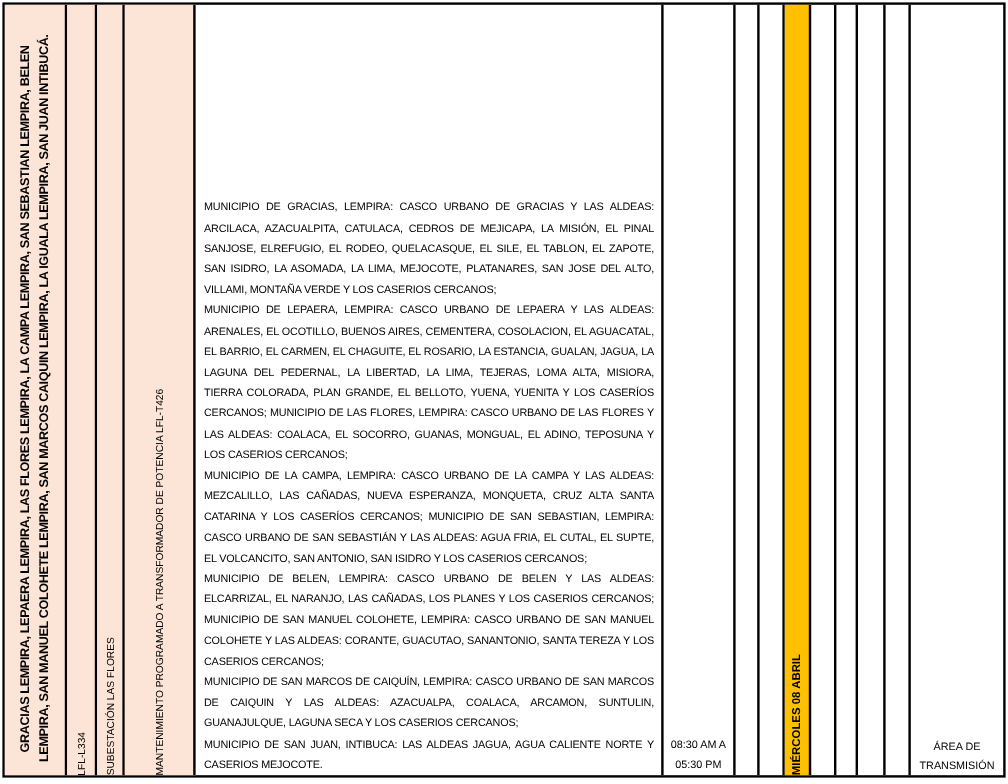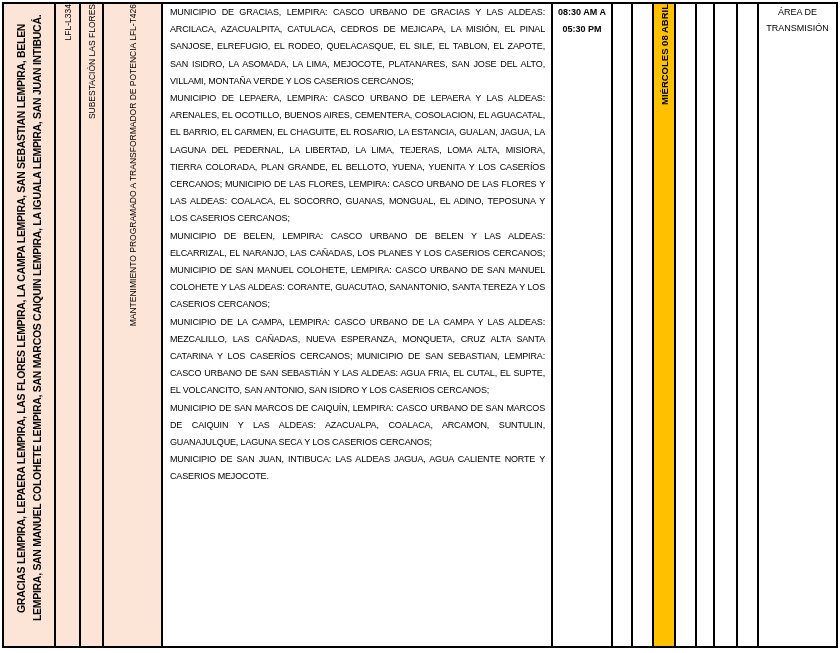--- a/index.html
+++ b/index.html
@@ -19,21 +19,21 @@
     width: 836px; height: 646px;
     box-sizing: border-box;
     border: 2px solid #000000;
     display: flex;
     background: #ffffff;
   }
   .col {
     box-sizing: border-box;
     border-right: 2px solid #000000;
     display: flex;
-    align-items: flex-start;
+    align-items: flex-end;
     justify-content: center;
     overflow: hidden;
     height: 100%;
   }
   .col:last-child { border-right: none; }
   .peach  { background: #FCE4D6; }
   .orange { background: #FFC000; }
 
   
   .vtext {
@@ -79,21 +79,21 @@
   }
   .para {
     margin: 0;
     font-size: 9px;
     line-height: 17.2px;
     letter-spacing: -0.15px;
     text-align: justify;
     text-align-last: left;
   }
   .time-cell {
-    font-weight: bold;
+    font-weight: normal;
     font-size: 9px;
     line-height: 17px;
     text-align: center;
   }
   .area-cell {
     font-size: 9px;
     line-height: 16px;
     text-align: center;
     padding: 0 6px;
   }
@@ -117,22 +117,22 @@
     </div>
 
     <div class="col peach c-maint">
       <div class="vtext maint-text">MANTENIMIENTO PROGRAMADO A TRANSFORMADOR DE POTENCIA LFL-T426</div>
     </div>
 
     <div class="col c-detail">
       <div class="detail-inner">
           <p class="para">MUNICIPIO DE GRACIAS, LEMPIRA: CASCO URBANO DE GRACIAS Y LAS ALDEAS: ARCILACA, AZACUALPITA, CATULACA, CEDROS DE MEJICAPA, LA MISIÓN, EL PINAL SANJOSE, ELREFUGIO, EL RODEO, QUELACASQUE, EL SILE, EL TABLON, EL ZAPOTE, SAN ISIDRO, LA ASOMADA, LA LIMA, MEJOCOTE, PLATANARES, SAN JOSE DEL ALTO, VILLAMI, MONTAÑA VERDE Y LOS CASERIOS CERCANOS;</p>
           <p class="para">MUNICIPIO DE LEPAERA, LEMPIRA: CASCO URBANO DE LEPAERA Y LAS ALDEAS: ARENALES, EL OCOTILLO, BUENOS AIRES, CEMENTERA, COSOLACION, EL AGUACATAL, EL BARRIO, EL CARMEN, EL CHAGUITE, EL ROSARIO, LA ESTANCIA, GUALAN, JAGUA, LA LAGUNA DEL PEDERNAL, LA LIBERTAD, LA LIMA, TEJERAS, LOMA ALTA, MISIORA, TIERRA COLORADA, PLAN GRANDE, EL BELLOTO, YUENA, YUENITA Y LOS CASERÍOS CERCANOS; MUNICIPIO DE LAS FLORES, LEMPIRA: CASCO URBANO DE LAS FLORES Y LAS ALDEAS: COALACA, EL SOCORRO, GUANAS, MONGUAL, EL ADINO, TEPOSUNA Y LOS CASERIOS CERCANOS;</p>
+          <p class="para">MUNICIPIO DE LA CAMPA, LEMPIRA: CASCO URBANO DE LA CAMPA Y LAS ALDEAS: MEZCALILLO, LAS CAÑADAS, NUEVA ESPERANZA, MONQUETA, CRUZ ALTA SANTA CATARINA Y LOS CASERÍOS CERCANOS; MUNICIPIO DE SAN SEBASTIAN, LEMPIRA: CASCO URBANO DE SAN SEBASTIÁN Y LAS ALDEAS: AGUA FRIA, EL CUTAL, EL SUPTE, EL VOLCANCITO, SAN ANTONIO, SAN ISIDRO Y LOS CASERIOS CERCANOS;</p>
           <p class="para">MUNICIPIO DE BELEN, LEMPIRA: CASCO URBANO DE BELEN Y LAS ALDEAS: ELCARRIZAL, EL NARANJO, LAS CAÑADAS, LOS PLANES Y LOS CASERIOS CERCANOS; MUNICIPIO DE SAN MANUEL COLOHETE, LEMPIRA: CASCO URBANO DE SAN MANUEL COLOHETE Y LAS ALDEAS: CORANTE, GUACUTAO, SANANTONIO, SANTA TEREZA Y LOS CASERIOS CERCANOS;</p>
-          <p class="para">MUNICIPIO DE LA CAMPA, LEMPIRA: CASCO URBANO DE LA CAMPA Y LAS ALDEAS: MEZCALILLO, LAS CAÑADAS, NUEVA ESPERANZA, MONQUETA, CRUZ ALTA SANTA CATARINA Y LOS CASERÍOS CERCANOS; MUNICIPIO DE SAN SEBASTIAN, LEMPIRA: CASCO URBANO DE SAN SEBASTIÁN Y LAS ALDEAS: AGUA FRIA, EL CUTAL, EL SUPTE, EL VOLCANCITO, SAN ANTONIO, SAN ISIDRO Y LOS CASERIOS CERCANOS;</p>
           <p class="para">MUNICIPIO DE SAN MARCOS DE CAIQUÍN, LEMPIRA: CASCO URBANO DE SAN MARCOS DE CAIQUIN Y LAS ALDEAS: AZACUALPA, COALACA, ARCAMON, SUNTULIN, GUANAJULQUE, LAGUNA SECA Y LOS CASERIOS CERCANOS;</p>
           <p class="para">MUNICIPIO DE SAN JUAN, INTIBUCA: LAS ALDEAS JAGUA, AGUA CALIENTE NORTE Y CASERIOS MEJOCOTE.</p>
         </div>
     </div>
 
     <div class="col c-time">
       <div class="time-cell">
         <div>08:30 AM A</div>
         <div>05:30 PM</div>
       </div>

